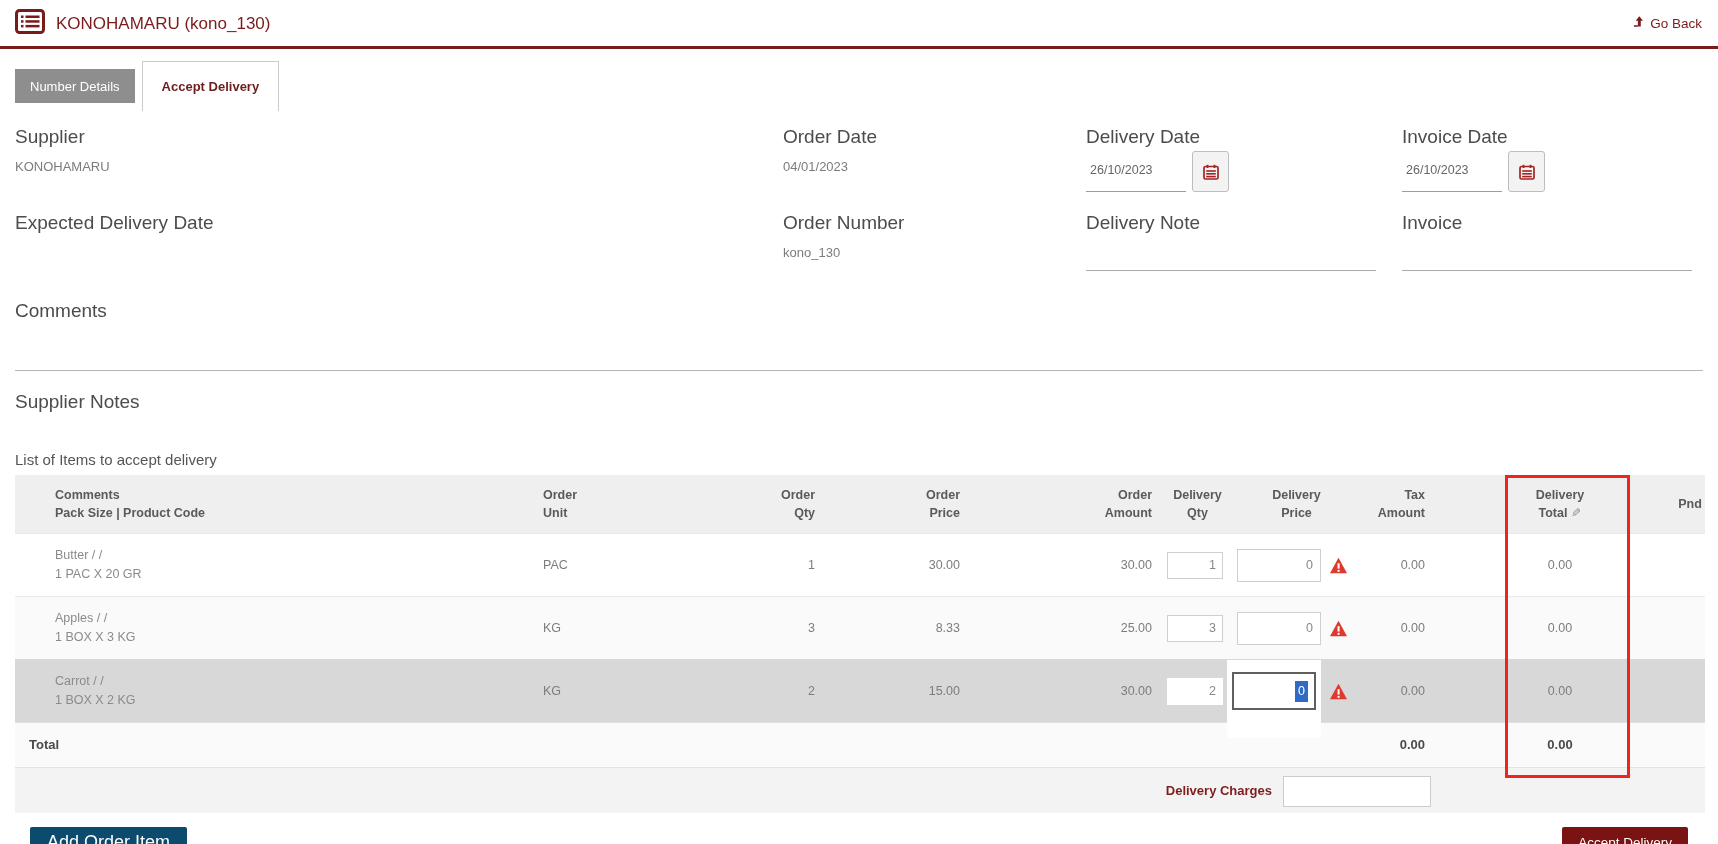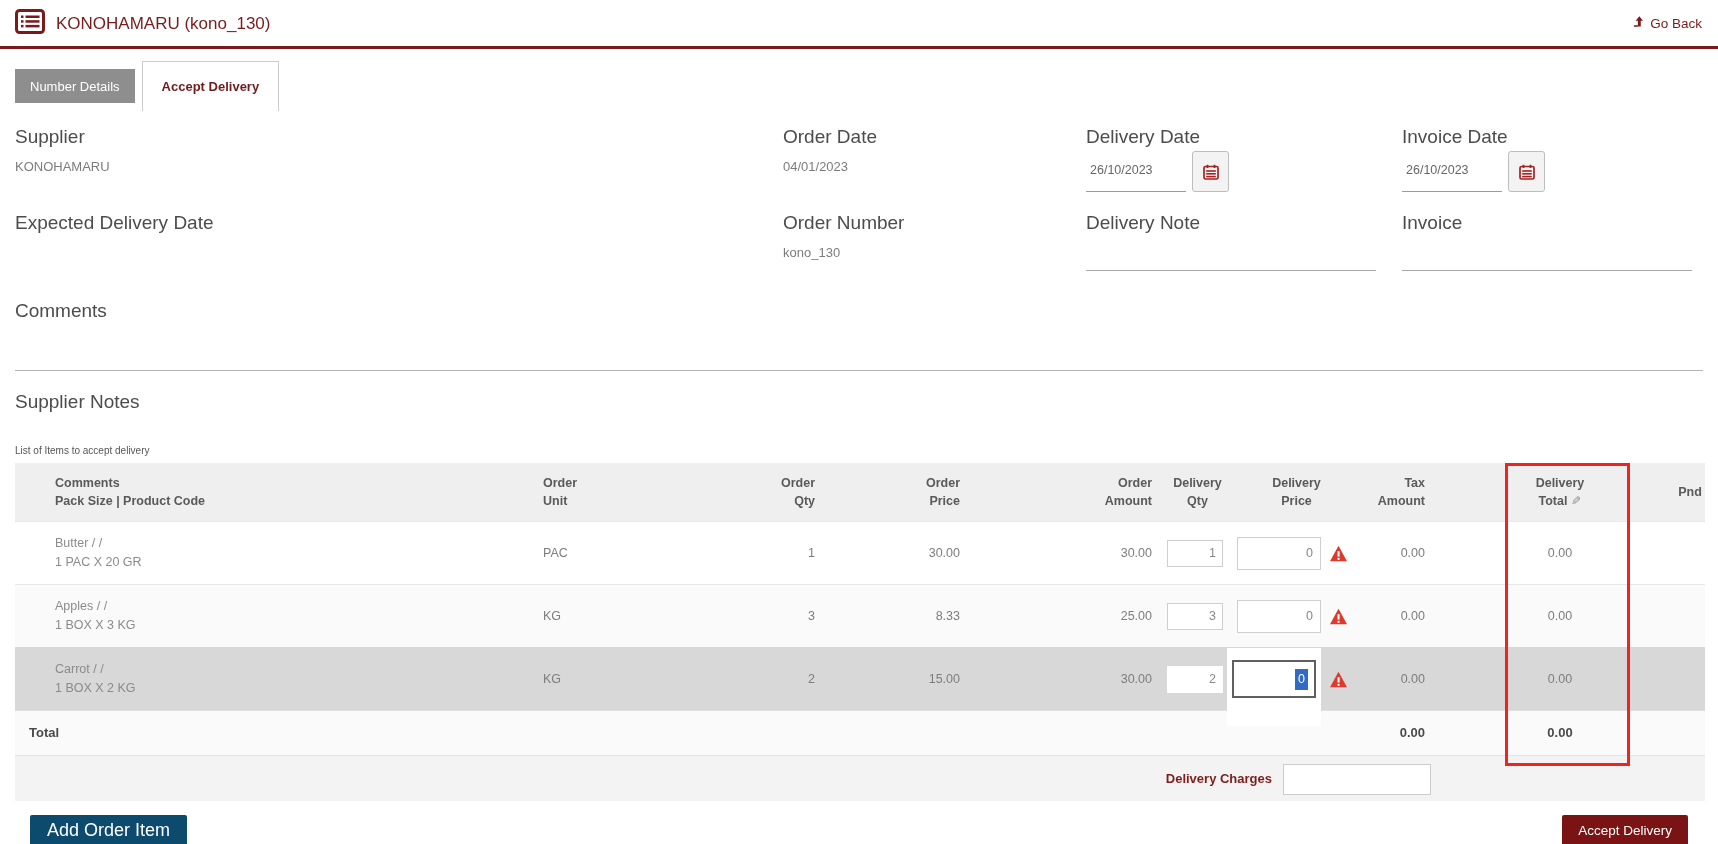--- a/index.html
+++ b/index.html
@@ -31,21 +31,21 @@
   .cal-btn { width:37px; height:41px; margin-left:6px; margin-top:-8px; background:#f3f3f3; border:1px solid #bdbdbd;
              border-radius:3px; display:flex; align-items:center; justify-content:center; cursor:pointer; }
   .line-input { width:290px; border:none; border-bottom:1px solid #aaa; height:26px; font-size:13px; color:#666;
                 outline:none; background:transparent; font-family:inherit; }
   .comments-block { margin-top:2px; }
   .comments-input { width:1688px; border:none; border-bottom:1px solid #b5b5b5; height:38px; font-size:13px; color:#666;
                     outline:none; background:transparent; font-family:inherit; }
   .supplier-notes { margin-top:20px; min-height:52px; }
 
   
-  .items-caption { font-size:10px; color:#555; margin-top:2px; margin-bottom:7px; }
+  .items-caption { font-size:15px; color:#555; margin-top:8px; margin-bottom:7px; }
   .table-zone { position:relative; }
   table.items { width:1690px; border-collapse:collapse; table-layout:fixed; }
   thead tr { background:#efefef; }
   th { font-size:12.5px; color:#5a5a5a; font-weight:bold; padding:11px 0; line-height:18px; vertical-align:middle; }
   .th-products { text-align:left; padding-left:40px; }
   .th-unit { text-align:left; padding-left:28px; }
   .th-right { text-align:right; padding-right:10px; }
   .th-center { text-align:center; }
   .th-tax { text-align:right; padding-right:20px; }
   .th-pnd { text-align:center; }

